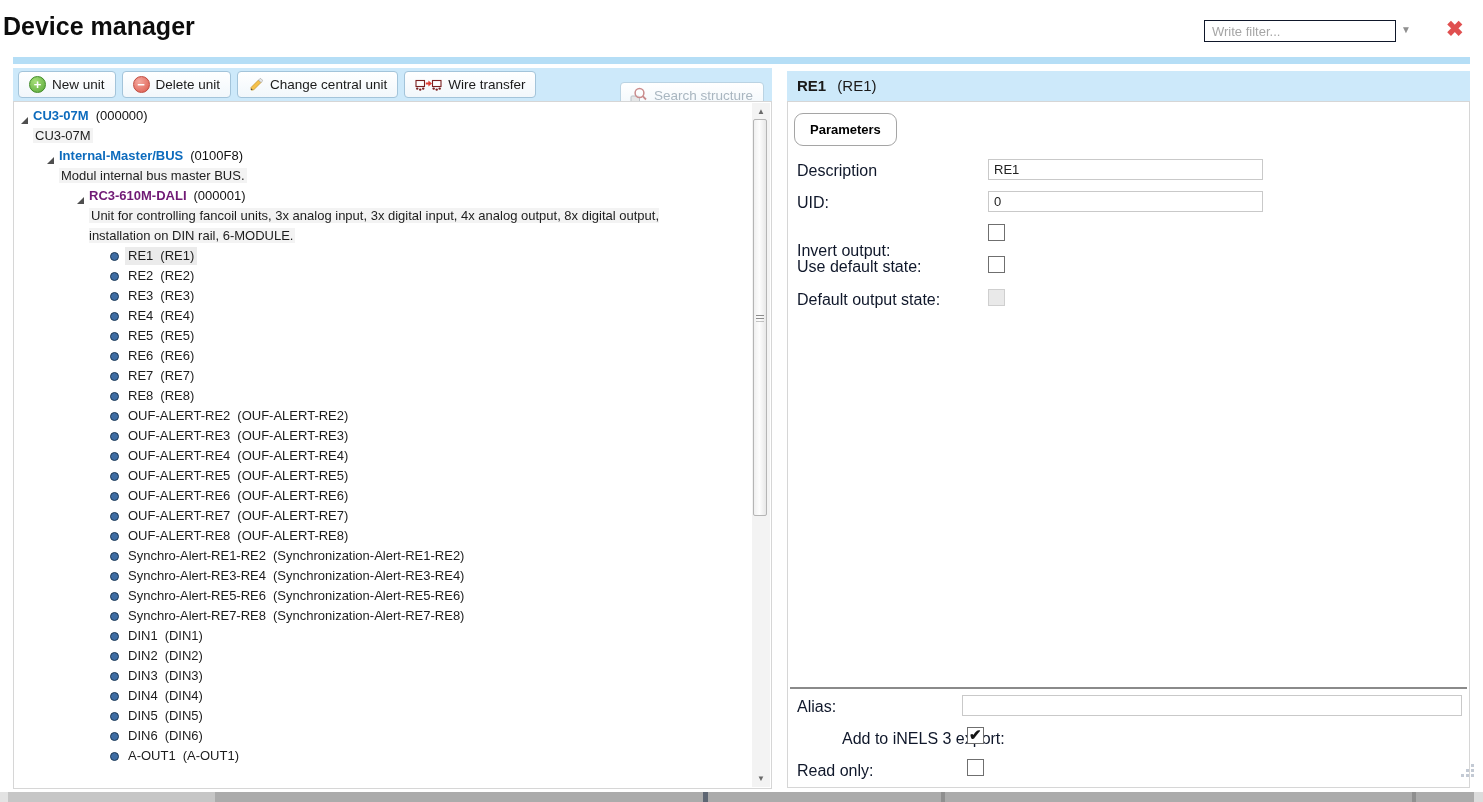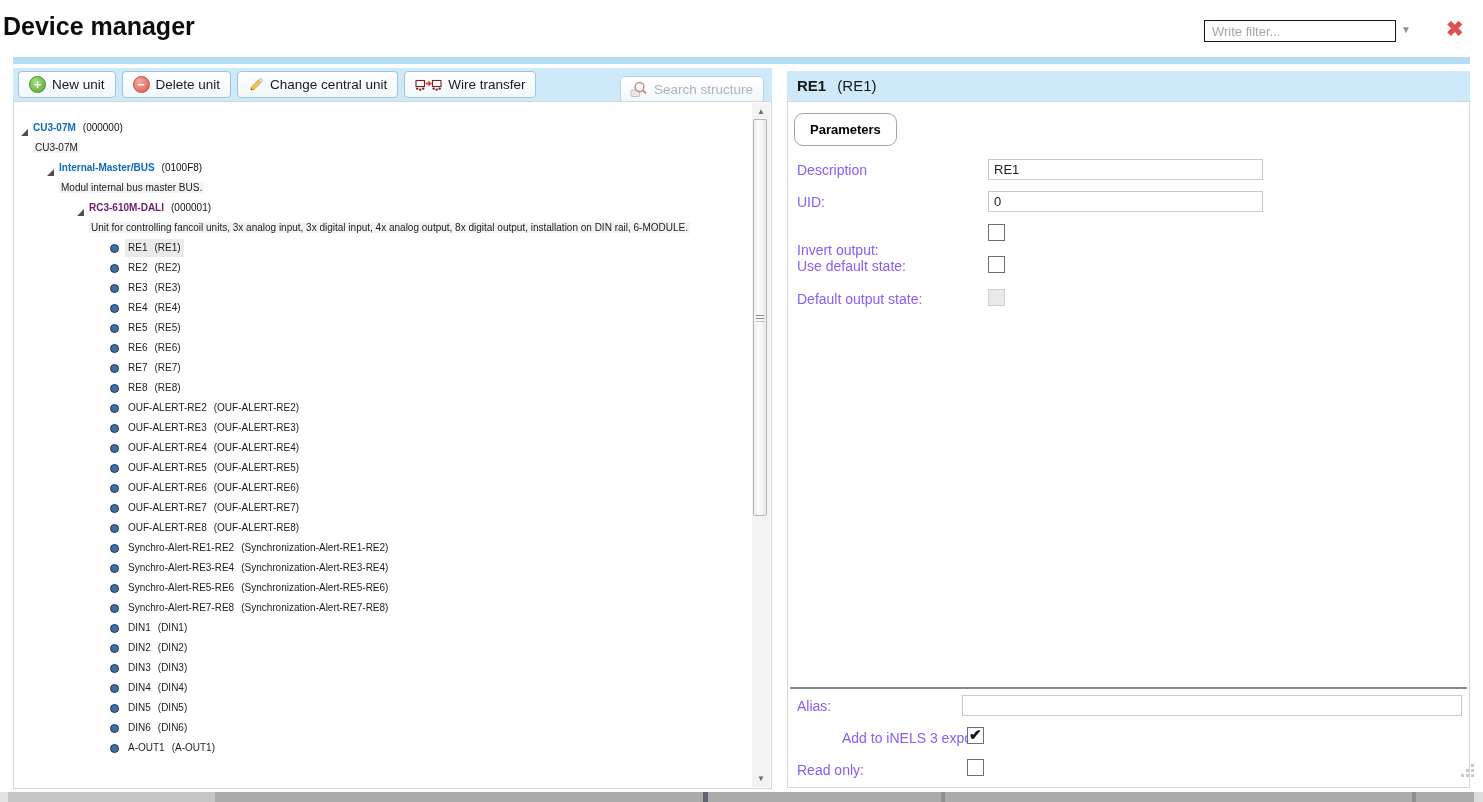--- a/index.html
+++ b/index.html
@@ -15,30 +15,30 @@
   .dd-arrow{position:absolute;left:1401px;top:24px;font-size:10px;color:#8f8f8f;cursor:pointer;}
   .close-x{position:absolute;left:1446px;top:17px;font-size:21px;font-weight:bold;color:#e05050;cursor:pointer;line-height:24px;}
   .underline{position:absolute;left:13px;top:57px;width:1457px;height:7px;background:#b5def6;}
 
   
   .toolbar{position:absolute;left:13px;top:68px;width:759px;height:33px;background:#cde9fa;
     display:flex;align-items:center;gap:6px;padding-left:5px;box-sizing:border-box;}
   .tb{height:27px;border:1px solid #a3c4da;border-radius:4px;background:linear-gradient(#ffffff,#f1f7fb);
     display:inline-flex;align-items:center;gap:6px;padding:0 10px;font-size:13.5px;color:#1a1a1a;
     font-family:inherit;cursor:pointer;white-space:nowrap;}
-  .tb.search{position:absolute;right:8px;top:8px;color:#a9b6c0;border-color:#bad3e3;padding-left:8px;}
+  .tb.search{position:absolute;right:8px;top:14px;color:#a9b6c0;border-color:#bad3e3;padding-left:8px;}
   .ic-circle{width:17px;height:17px;border-radius:50%;display:inline-flex;align-items:center;justify-content:center;
     color:#fff;font-weight:bold;font-size:13px;line-height:17px;flex:0 0 auto;}
   .ic-plus{background:radial-gradient(circle at 35% 30%,#a5de78,#58a839);border:1px solid #3f8a26;box-sizing:border-box;}
   .ic-minus{background:radial-gradient(circle at 35% 30%,#f4a89e,#dd5a4d);border:1px solid #c04a3e;box-sizing:border-box;}
 
   
   .tree-panel{position:absolute;left:13px;top:101px;width:759px;height:688px;border:1px solid #d6d6d6;
     box-sizing:border-box;background:#fff;overflow:hidden;}
-  .tree{position:absolute;left:0;top:0;right:20px;bottom:0;padding-top:16px;font-size:10px;color:#1c1c1c;overflow:hidden;}
+  .tree{position:absolute;left:0;top:0;right:20px;bottom:0;padding-top:4px;font-size:13px;color:#1c1c1c;overflow:hidden;}
   .branch{display:flex;}
   .branch.lvl0{padding-left:7px;}
   .branch.lvl1{padding-left:33px;}
   .branch.lvl2{padding-left:63px;}
   .expander{width:12px;flex:0 0 12px;margin-top:11px;cursor:pointer;}
   .expander i{display:block;width:0;height:0;border-bottom:7px solid #4f4f4f;border-left:7px solid transparent;}
   .b-title{height:20px;line-height:20px;cursor:pointer;white-space:nowrap;}
   .b-name{font-weight:bold;}
   .b-code{margin-left:7px;color:#111;}
   .b-desc{line-height:20px;max-width:620px;}
@@ -61,21 +61,21 @@
 
   
   .detail-header{position:absolute;left:787px;top:71px;width:683px;height:30px;background:#cde9fa;
     line-height:30px;padding-left:10px;box-sizing:border-box;font-size:15px;white-space:nowrap;}
   .dh-title{font-weight:bold;}
   .dh-sub{margin-left:7px;}
   .detail-panel{position:absolute;left:787px;top:101px;width:683px;height:687px;border:1px solid #d6d6d6;
     background:#fff;box-sizing:border-box;}
   .tab{position:absolute;left:6px;top:11px;border:1px solid #a5a5a5;border-radius:9px;background:#fff;
     padding:8px 15px;font-weight:bold;font-size:13px;cursor:pointer;font-family:inherit;}
-  .flabel{position:absolute;left:9px;font-size:14px;color:#8b5cf6;white-space:nowrap;}
+  .flabel{position:absolute;left:9px;font-size:16px;color:#0f172a;white-space:nowrap;}
   .ftext{position:absolute;border:1px solid #c9c9c9;height:19px;font-size:13px;padding:0 5px;color:#222;
     font-family:inherit;outline:none;box-sizing:content-box;}
   .cb{position:absolute;width:17px;height:17px;border:1px solid #6f6f6f;background:#fff;box-sizing:border-box;cursor:pointer;}
   .cb.checked::after{content:"✔";position:absolute;left:1px;top:-2px;font-size:15px;font-weight:bold;color:#151515;}
   .cb.disabled{background:#e9e9e9;border-color:#cfcfcf;cursor:default;}
   .divider{position:absolute;left:2px;top:585px;width:677px;height:2px;background:#8a8a8a;}
 
   
   .resize-grip{position:absolute;left:1459px;top:762px;width:18px;height:20px;}
   .bottom-strip{position:absolute;left:0;top:792px;width:1483px;height:10px;background:#ababab;}

